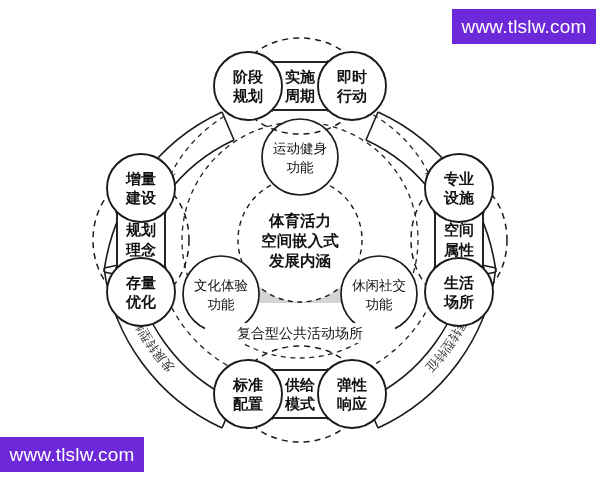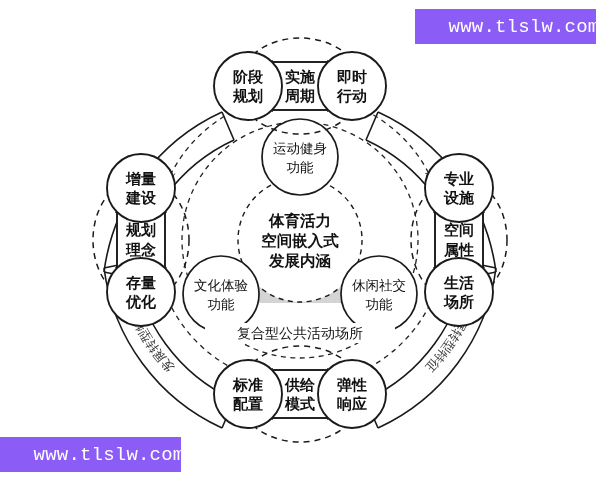--- a/index.html
+++ b/index.html
@@ -94,29 +94,28 @@
     font-size: 12.5px;
     font-weight: normal;
     fill: #333333;
   }
   .t-venue {
     font-size: 14px;
     font-weight: normal;
   }
   .watermark {
     position: absolute;
-    background: #8b5cf6;
+    background: #6d28d9;
     color: #ffffff;
-    font-family: Liberation Mono, monospace;
+    font-family: Liberation Sans, sans-serif;
     font-size: 19px;
     letter-spacing: 0.2px;
     display: flex;
     align-items: center;
     justify-content: center;
-    padding-left: 37px;
   }
   #watermark-top {
     right: 4px;
     top: 9px;
     width: 144px;
     height: 35px;
   }
   #watermark-bottom {
     left: 0px;
     bottom: 8px;

